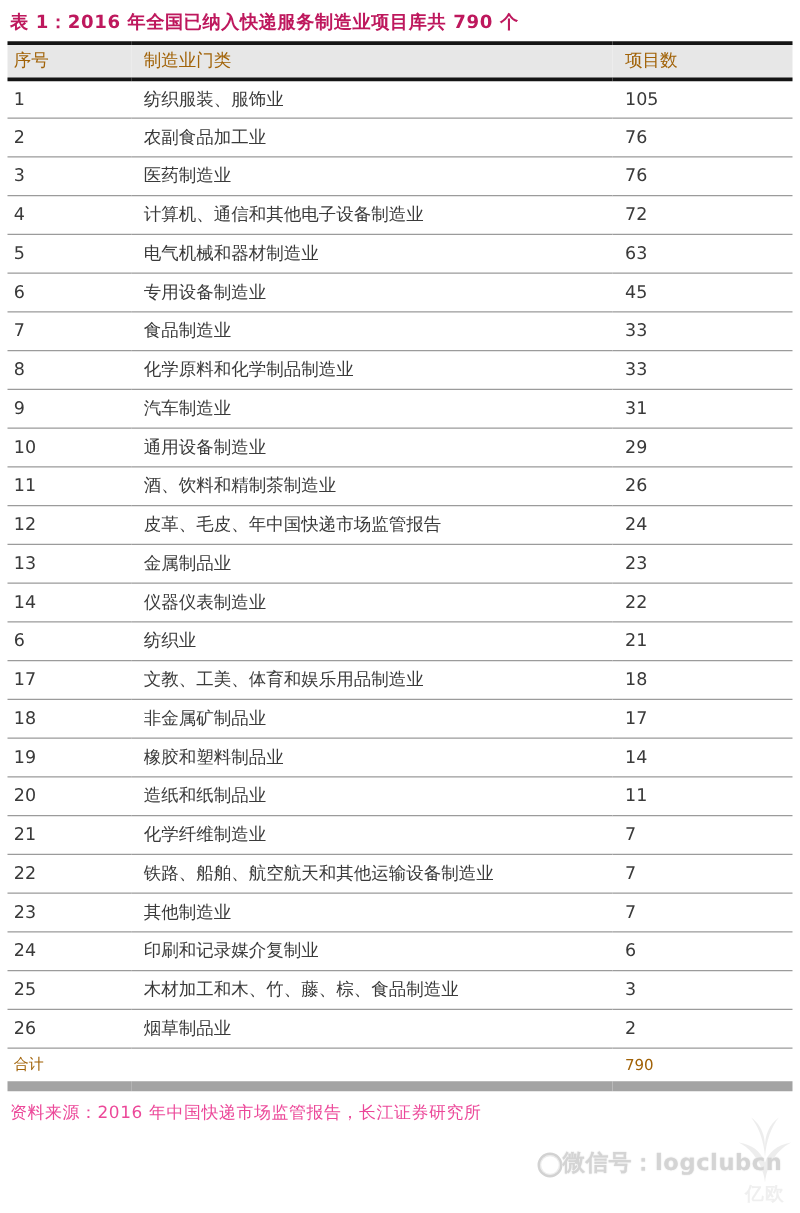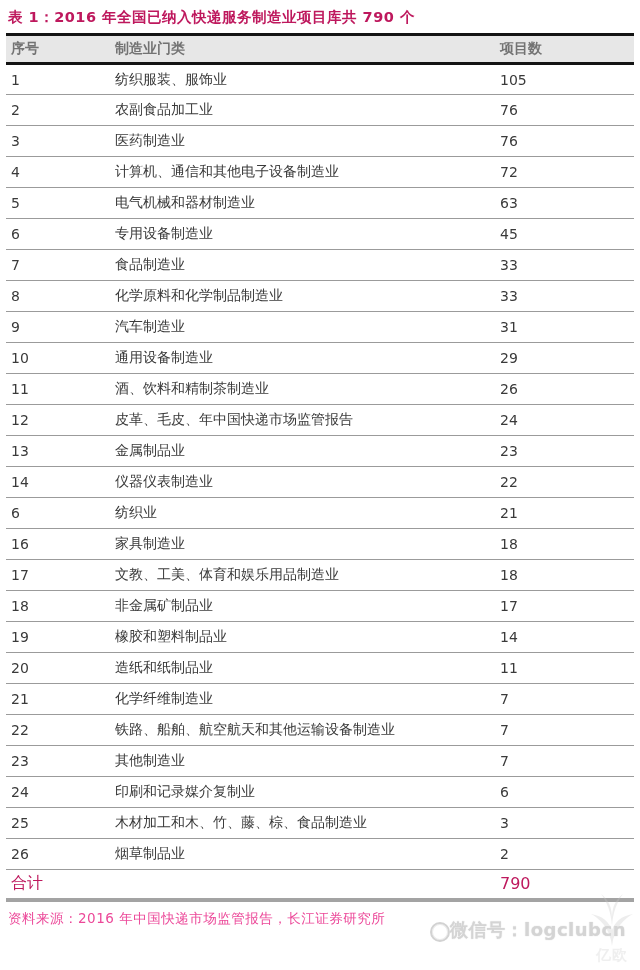--- a/index.html
+++ b/index.html
@@ -19,21 +19,21 @@
 
   table { width:100%; border-collapse:collapse; table-layout:fixed; }
   col.c1 { width:99px; }
   col.c2 { width:385px; }
   col.c3 { width:144px; }
 
   thead th {
     background:#E7E7E7;
     border-top:3px solid #141414;
     border-bottom:3px solid #141414;
-    font-size:14px; font-weight:bold; color:#737373;
+    font-size:14px; font-weight:normal; color:#a16207;
     text-align:left; height:29px; vertical-align:middle;
     padding-left:10px;
   }
   thead th:first-child { padding-left:5px; }
 
   tbody td {
     height:31px; vertical-align:middle;
     font-size:14px; color:#3a3a3a;
     border-bottom:1px solid #9b9b9b;
     padding-left:10px;
@@ -47,22 +47,22 @@
     width:1px; height:7px; background:#8f8f8f;
   }
   tbody tr:first-child td:nth-child(2)::before,
   tbody tr:first-child td:nth-child(3)::before {
     content:""; position:absolute; left:-1px; top:-2px;
     width:1px; height:5px; background:#8f8f8f;
   }
 
   tfoot td {
     height:30px; vertical-align:middle;
-    font-size:16px; color:#be185d;
-    border-bottom:4px solid #a3a3a3;
+    font-size:12px; color:#a16207;
+    border-bottom:8px solid #a3a3a3;
     padding-left:10px;
   }
   tfoot td:first-child { padding-left:5px; }
 
   .source-note {
     margin-top:8px; padding-left:2px;
     font-size:13.5px; color:#ec4899;
     letter-spacing:0.5px;
   }
 
@@ -186,25 +186,20 @@
           <td>14</td>
           <td>仪器仪表制造业</td>
           <td>22</td>
         </tr>
         <tr>
           <td>6</td>
           <td>纺织业</td>
           <td>21</td>
         </tr>
         <tr>
-          <td>16</td>
-          <td>家具制造业</td>
-          <td>18</td>
-        </tr>
-        <tr>
           <td>17</td>
           <td>文教、工美、体育和娱乐用品制造业</td>
           <td>18</td>
         </tr>
         <tr>
           <td>18</td>
           <td>非金属矿制品业</td>
           <td>17</td>
         </tr>
         <tr>

